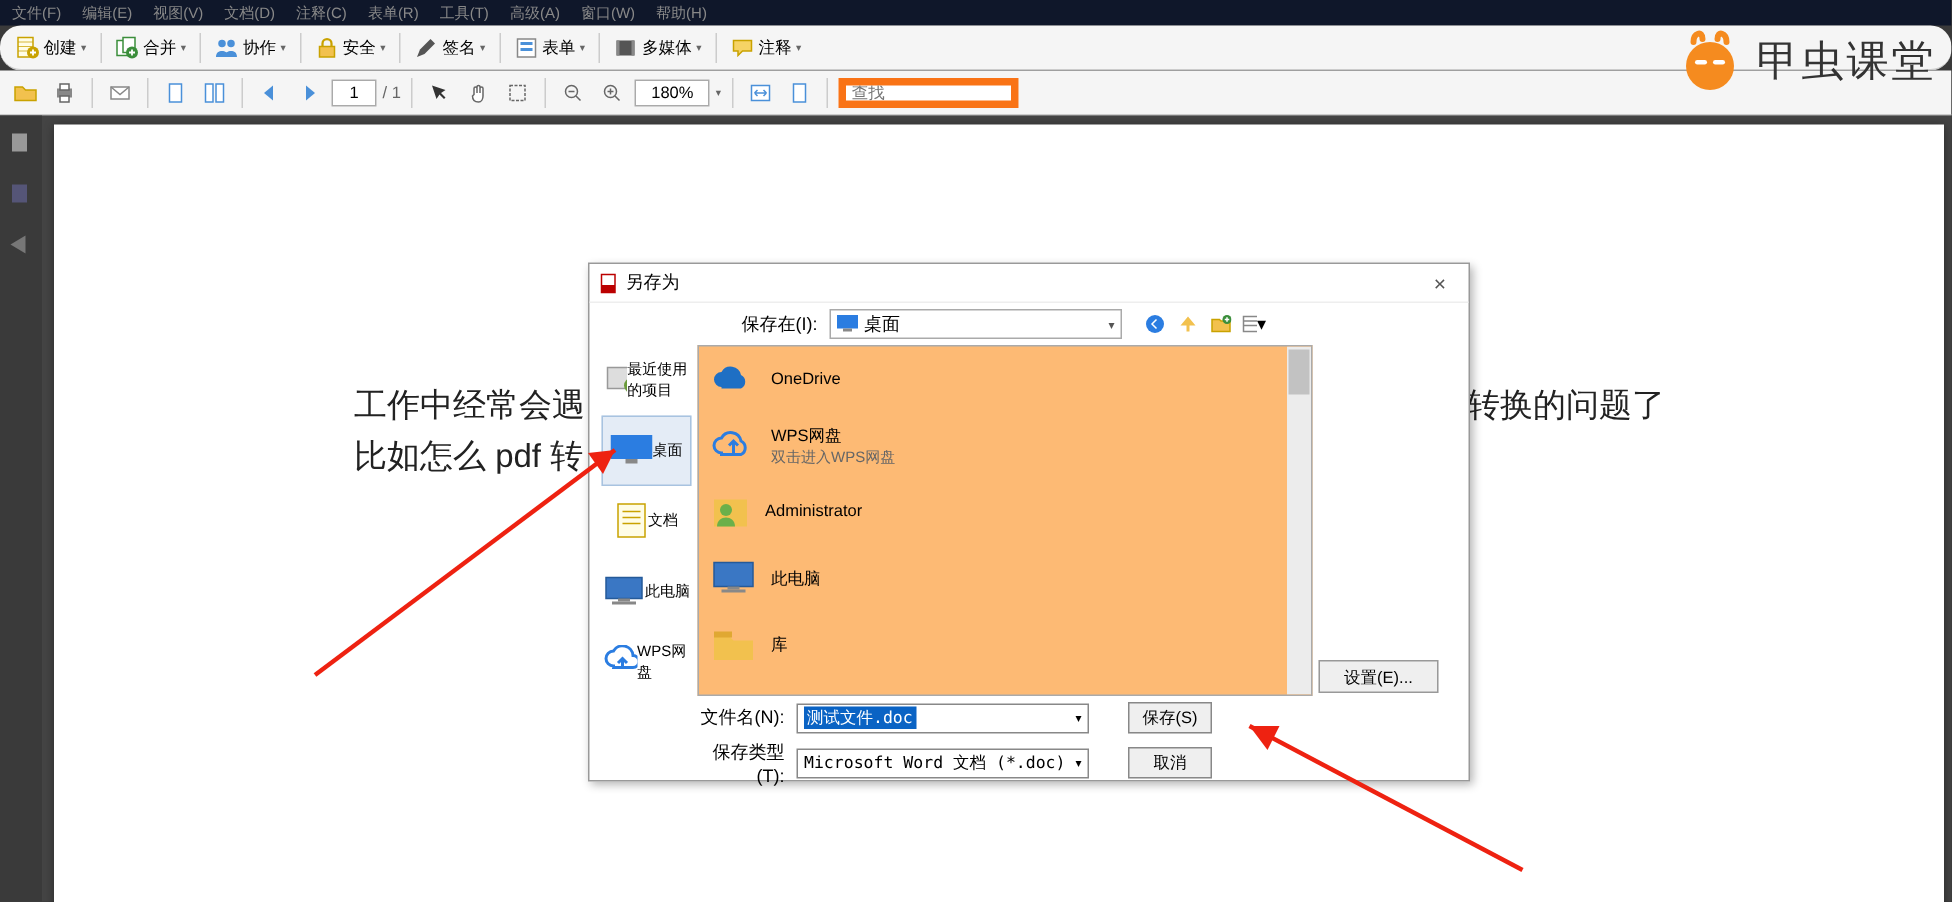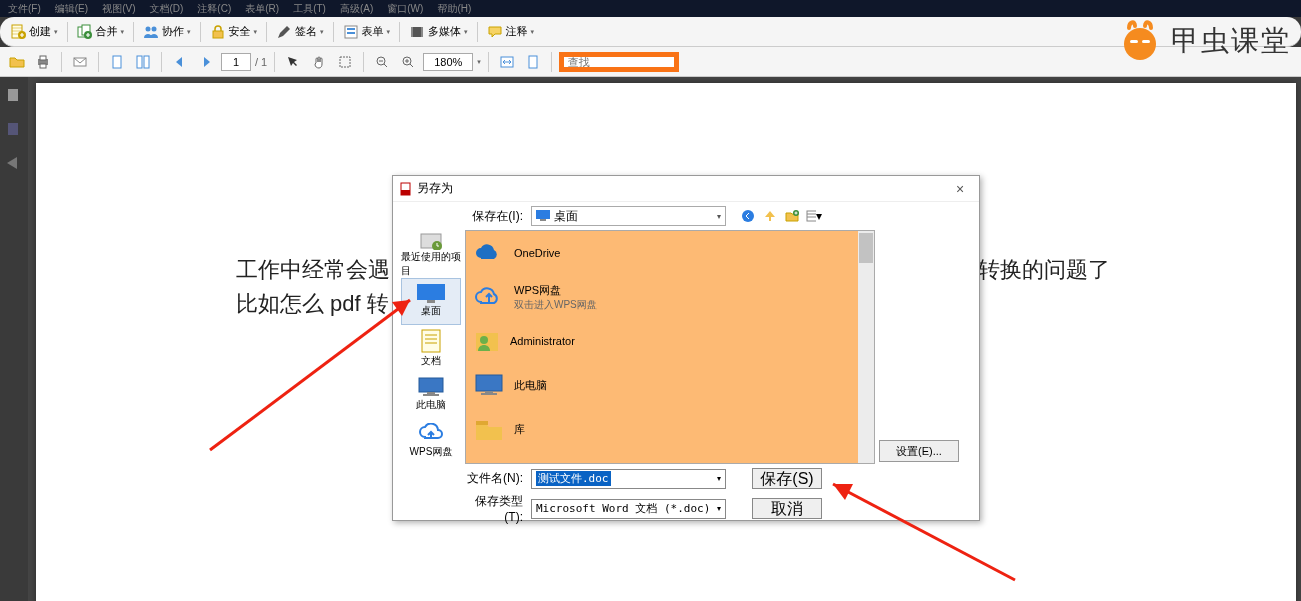--- a/index.html
+++ b/index.html
@@ -22,43 +22,43 @@
 .content { position: absolute; top: 77px; left: 0; right: 0; bottom: 0; background: #444; display: flex; }
 .sidetools { width: 28px; background: #3a3a3a; display: flex; flex-direction: column; align-items: center; padding-top: 10px; gap: 16px; }
 .sidetools div { width: 18px; height: 18px; }
 .page { position: absolute; left: 36px; top: 6px; width: 1260px; height: 590px; background: #fff; box-shadow: 0 0 6px rgba(0,0,0,0.4); }
 .page-text { position: absolute; left: 200px; top: 170px; font-size: 22px; line-height: 34px; color: #222; font-family: SimSun, serif; }
 .page-text .r { position: absolute; left: 720px; width: 400px; }
 .dialog { position: absolute; left: 392px; top: 175px; width: 588px; height: 346px; background: #fff; border: 1px solid #999; box-shadow: 2px 2px 6px rgba(0,0,0,0.3); font-size: 12px; }
 .dlg-title { height: 26px; display: flex; align-items: center; justify-content: space-between; padding: 0 6px; border-bottom: 1px solid #eee; }
 .dlg-title-left { display: flex; align-items: center; gap: 4px; }
 .dlg-close { width: 26px; text-align: center; font-size: 14px; color: #555; cursor: pointer; }
-.dlg-row { display: flex; align-items: center; padding: 4px 10px 0 70px; gap: 8px; }
+.dlg-row { display: flex; align-items: center; padding: 4px 10px 0 70px; gap: 8px; margin-left: 22px; }
 .dlg-row label { width: 60px; text-align: right; font-size: 12px; }
 .save-loc { width: 195px; height: 20px; border: 1px solid #aaa; display: flex; align-items: center; padding: 0 4px; gap: 4px; background: #fff; }
 .dlg-navicons { display: flex; gap: 6px; align-items: center; margin-left: 6px; }
 .dlg-navicons span { width: 16px; height: 16px; display: inline-flex; align-items: center; justify-content: center; cursor: pointer; }
 .dlg-body { display: flex; height: 238px; padding: 4px 10px 0 8px; gap: 4px; }
 .places { width: 60px; display: flex; flex-direction: column; align-items: center; }
-.place { width: 60px; height: 48px; display: flex; flex-direction: column; align-items: center; justify-content: center; font-size: 10px; cursor: pointer; }
+.place { width: 60px; height: 48px; display: flex; flex-direction: row; align-items: center; justify-content: center; font-size: 10px; cursor: pointer; }
 .place.sel { background: #e4ecf6; border: 1px solid #a8c3e0; }
 .filelist { flex: 1; background: #fdba74; border: 1px solid #aaa; position: relative; overflow: hidden; }
 .frow { display: flex; align-items: center; height: 44px; padding-left: 8px; gap: 10px; }
 .frow .fname { font-size: 11px; }
 .frow .fsub { font-size: 10px; color: #666; }
 .scroll { position: absolute; right: 0; top: 0; width: 16px; height: 100%; background: #ececec; }
 .scroll .thumb { width: 14px; height: 30px; background: #c2c2c2; margin: 2px auto 0; }
 .dlg-right { width: 90px; display: flex; flex-direction: column; justify-content: flex-end; padding-bottom: 2px; }
 .dlg-right button { width: 80px; height: 22px; border: 1px solid #999; background: #efefef; font-size: 11px; cursor: pointer; }
 .dlg-bottom { padding: 4px 10px 0 70px; }
 .dlg-bottom .row { display: flex; align-items: center; gap: 8px; margin-bottom: 4px; }
 .dlg-bottom label { width: 60px; text-align: right; font-size: 12px; }
 .dlg-bottom .combo { width: 195px; height: 20px; border: 1px solid #888; background: #fff; display: flex; align-items: center; justify-content: space-between; padding: 0 4px; font-size: 11px; }
 .dlg-bottom .fname-sel { background: #0a63c4; color: #fff; padding: 0 2px; font-family: monospace; }
-.dlg-bottom button { width: 70px; height: 21px; border: 1px solid #888; background: #efefef; font-size: 16px; cursor: pointer; margin-left: 18px; }
+.dlg-bottom button { width: 56px; height: 21px; border: 1px solid #888; background: #efefef; font-size: 11px; cursor: pointer; margin-left: 18px; }
 .arrow { position: absolute; pointer-events: none; }
 svg { display: block; }
 </style>
 </head>
 <body>
 
 <div class="menubar">
   <span>文件(F)</span>
   <span>编辑(E)</span>
   <span>视图(V)</span>

